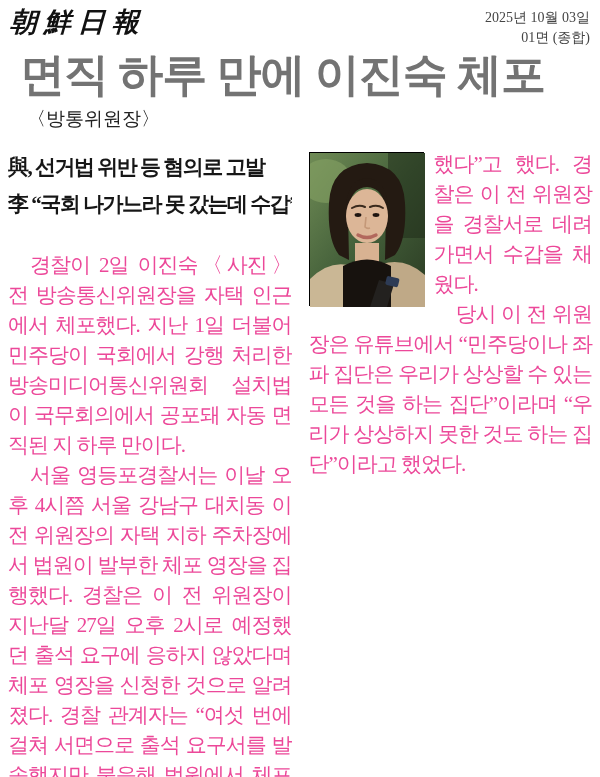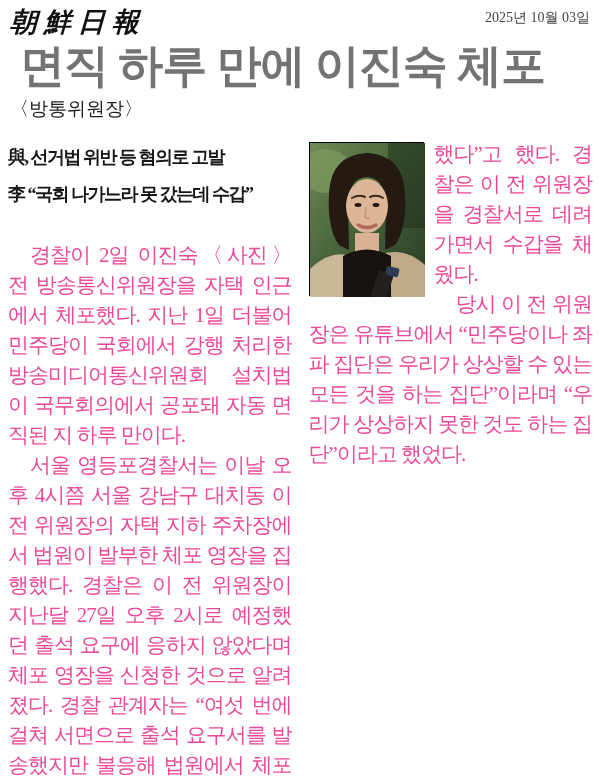--- a/index.html
+++ b/index.html
@@ -29,32 +29,33 @@
   }
   .headline {
     font-size: 45px; font-weight: 800; color: #737373;
     letter-spacing: -1px; line-height: 1.12;
     padding: 3px 6px 0 20px; white-space: nowrap;
   }
   .kicker {
     font-family: "Liberation Sans", "DejaVu Sans", sans-serif;
     font-size: 19px; font-weight: 500; color: #222;
     padding: 5px 0 0 10px;
+    margin-left: 17px;
   }
 
   
   .columns {
     display: flex; gap: 17px;
     padding: 0 8px; margin-top: 17px;
   }
   .col { flex: 1 1 0; min-width: 0; }
 
   .subheads { margin-bottom: 27px; }
   .subhead {
-    font-size: 18px; font-weight: 800; color: #161616;
+    font-size: 21px; font-weight: 800; color: #161616;
     line-height: 37px; letter-spacing: -1.5px; white-space: nowrap; overflow: hidden;
   }
 
   .body-p {
     font-size: 21px; line-height: 30px; letter-spacing: -1px;
     text-align: justify; color: #ec4899;
   }
   .body-p.indent { text-indent: 1.05em; }
 
   .photo {
@@ -67,20 +68,21 @@
 </head>
 <body>
 
 <div class="page">
 
   <header>
     <div class="mast-row">
       <div class="masthead">朝鮮日報</div>
       <div class="dateline">
         <div>2025년 10월 03일</div>
+        <div>01면 (종합)</div>
       </div>
     </div>
     <h1 class="headline">면직 하루 만에 이진숙 체포</h1>
     <div class="kicker">〈방통위원장〉</div>
   </header>
 
   <div class="columns">
 
     <div class="col">
       <div class="subheads">

